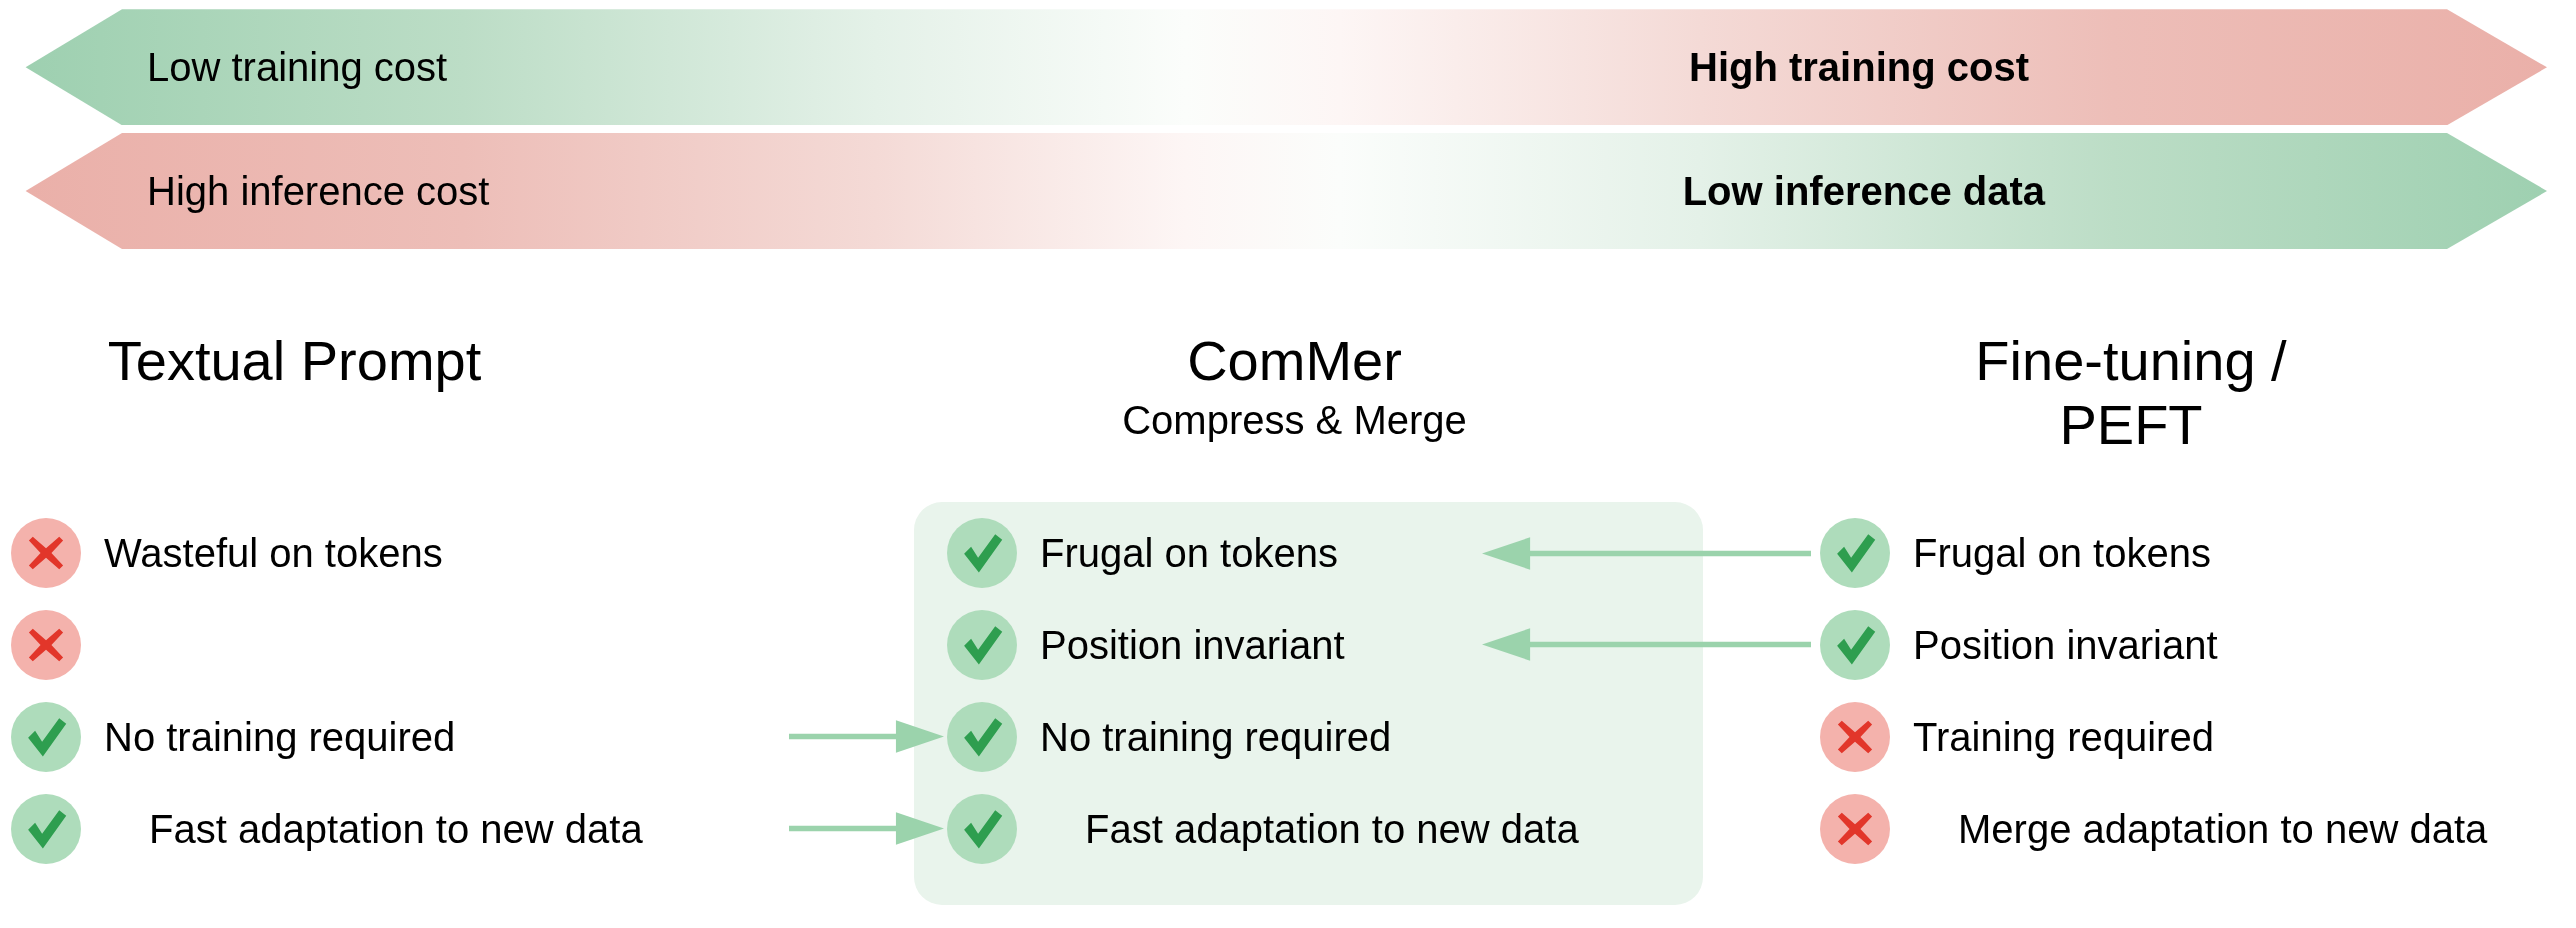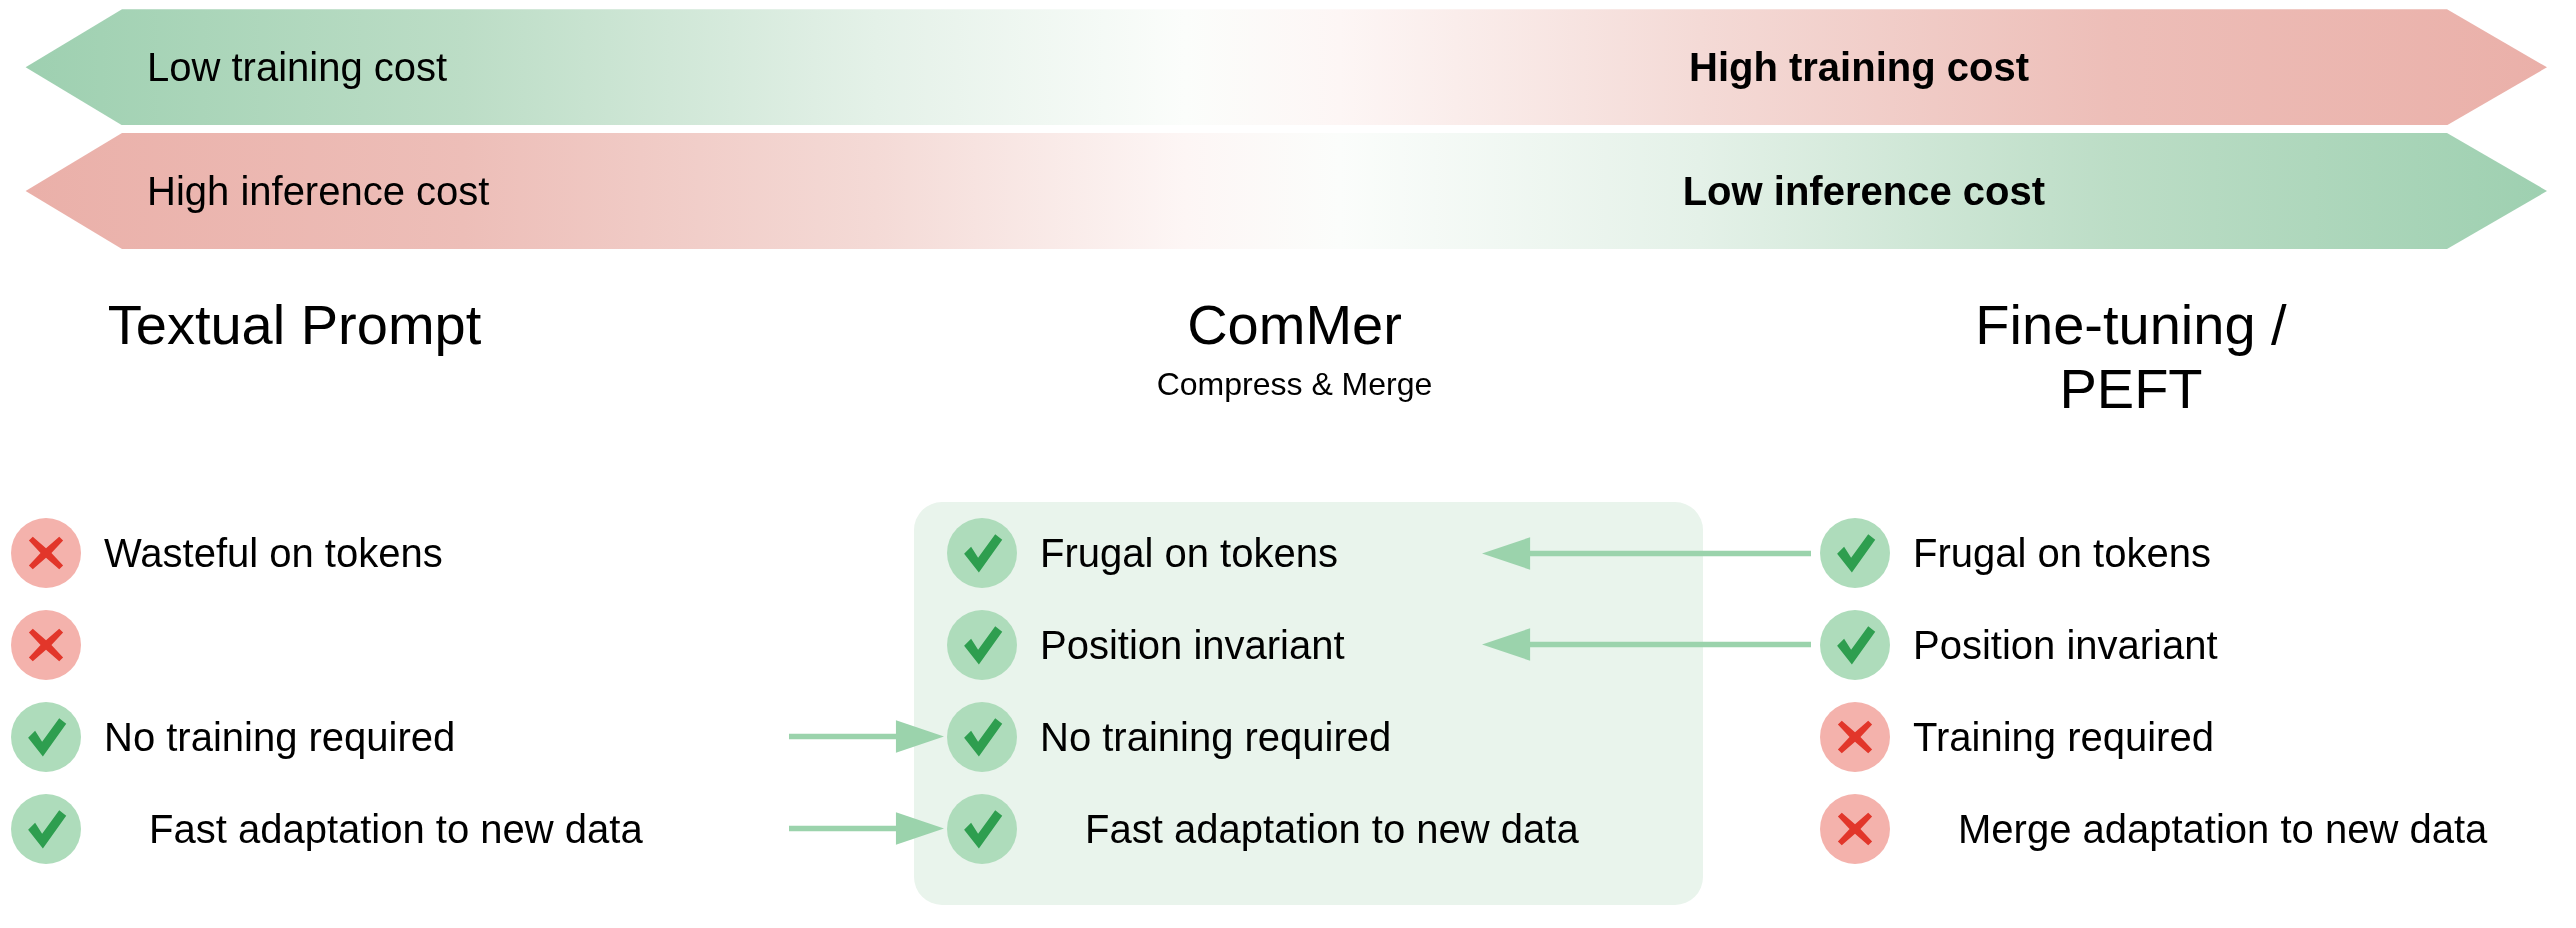--- a/index.html
+++ b/index.html
@@ -32,22 +32,22 @@
   }
   .band-label{
     position:absolute;top:0;height:116px;line-height:116px;
     font-size:40px;color:#000;white-space:nowrap;
   }
   .band-label.left{left:147px;}
   .band-label.right{right:147px;font-weight:bold;}
 
   
   .col-head{position:absolute;text-align:center;}
-  .col-head .title{font-size:56px;line-height:64px;white-space:pre-line;}
-  .col-head .subtitle{font-size:32px;line-height:48px;margin-top:3.1px;}
+  .col-head .title{font-size:56px;line-height:64px;white-space:pre-line;margin-top:36px;}
+  .col-head .subtitle{font-size:40px;line-height:48px;margin-top:3.1px;}
 
   #head-textual{left:0px;top:293px;width:589px;}
   #head-commer{left:876px;top:293px;width:837px;}
   #head-peft{left:1852px;top:293px;width:558px;}
 
   
   #commer-highlight{
     position:absolute;left:914px;top:502px;width:789px;height:403px;
     background:#E9F4EC;border-radius:28px;
   }
@@ -88,21 +88,21 @@
 
   <div class="band" id="band-training">
     <div class="band-shape"></div>
     <div class="band-label left">Low training cost</div>
     <div class="band-label right">High training cost</div>
   </div>
 
   <div class="band" id="band-inference">
     <div class="band-shape"></div>
     <div class="band-label left">High inference cost</div>
-    <div class="band-label right">Low inference cost</div>
+    <div class="band-label right">Low inference data</div>
   </div>
 
   <div class="col-head" id="head-textual">
     <div class="title">Textual Prompt</div>
   </div>
 
   <div class="col-head" id="head-commer">
     <div class="title">ComMer</div>
     <div class="subtitle">Compress &amp; Merge</div>
   </div>

